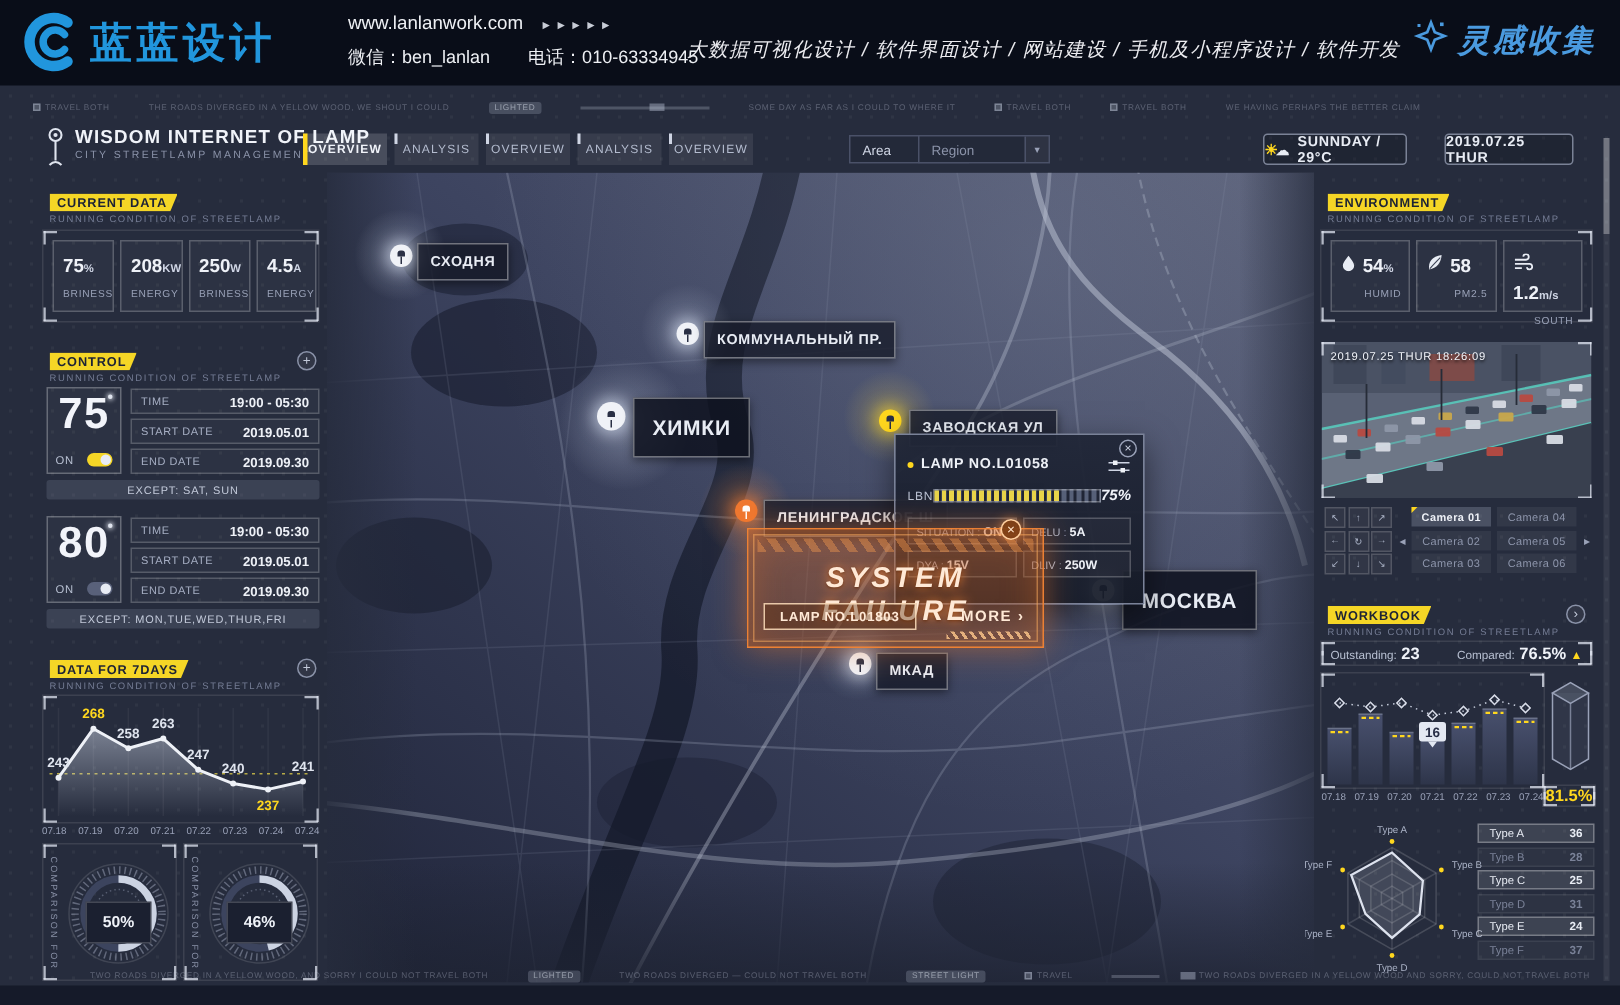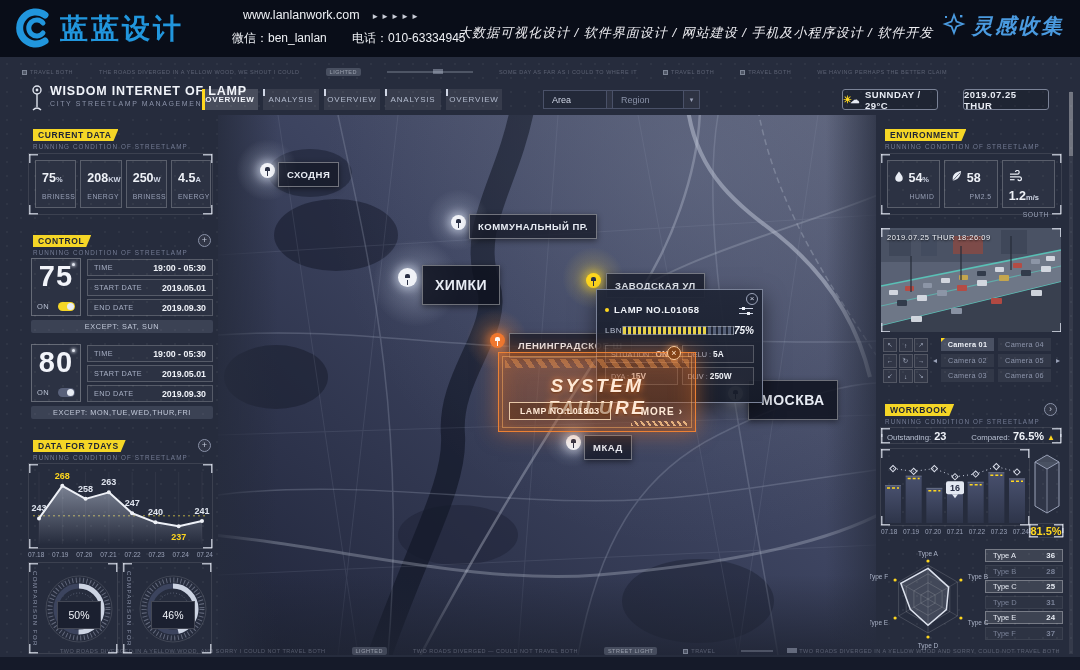--- a/index.html
+++ b/index.html
@@ -3,21 +3,21 @@
 <meta charset="utf-8">
 <style>
   html,body{margin:0;padding:0;background:#10141f;font-family:"Liberation Sans",sans-serif;}
   .stage{position:relative;width:1080px;height:670px;overflow:hidden;background:#262c3d;}
   .stage *{box-sizing:border-box;}
 
   
   .banner{position:absolute;left:0;top:0;width:1080px;height:72px;background:#090d18;}
   .logo-mark{position:absolute;left:14px;top:8px;width:40px;height:40px;}
   .logo-text{position:absolute;left:60px;top:10px;font-size:28px;font-weight:bold;color:#2196dd;letter-spacing:3px;}
-  .site-line{position:absolute;left:232px;top:8px;font-size:12.5px;color:#eef0f4;margin-left:11px;}
+  .site-line{position:absolute;left:232px;top:8px;font-size:12.5px;color:#eef0f4;}
   .site-line .arrows{font-size:8px;color:#c8ccd6;letter-spacing:2px;margin-left:8px;}
   .contact-line{position:absolute;left:232px;top:30px;font-size:12px;color:#eef0f4;}
   .contact-line span{margin-right:22px;}
   .services{position:absolute;left:458px;top:24px;font-size:13px;font-style:italic;color:#ececf0;letter-spacing:1px;}
   .collect{position:absolute;right:16px;top:12px;display:flex;align-items:center;gap:6px;}
   .collect .txt{font-size:21px;font-weight:bold;font-style:italic;color:#4a9adf;letter-spacing:2px;}
 
   
   .dash{position:absolute;left:0;top:57px;width:1080px;height:613px;background:#262c3d;
     background-image:radial-gradient(rgba(255,255,255,.045) 1px,transparent 1px);background-size:14px 14px;}
@@ -35,21 +35,21 @@
   .lamp-ico{position:absolute;left:30px;top:28px;}
   .dh-title{position:absolute;left:50px;top:27px;font-size:12.5px;font-weight:bold;color:#f0f3f9;letter-spacing:.8px;}
   .dh-sub{position:absolute;left:50px;top:43px;font-size:7px;color:#8a92a8;letter-spacing:1.6px;}
   .tabs{position:absolute;left:167px;top:32px;display:flex;gap:5px;padding-left:35px;}
   .tab{position:relative;width:56px;height:21px;background:rgba(255,255,255,.08);color:#b4bccf;font-size:8px;letter-spacing:.8px;display:flex;align-items:center;justify-content:center;cursor:pointer;}
   .tab::before{content:"";position:absolute;left:0;top:0;width:2px;height:7px;background:#cfd5e4;}
   .tab.active{background:rgba(255,255,255,.16);color:#f0f3f9;font-weight:bold;}
   .tab.active::before{background:#ffd71e;width:3px;height:100%;}
   .select{position:absolute;top:33px;height:19px;background:#232939;border:1px solid #4a5168;display:flex;align-items:center;justify-content:space-between;padding-left:8px;font-size:9px;color:#cfd5e4;}
   .select .caret{width:16px;height:100%;border-left:1px solid #4a5168;display:flex;align-items:center;justify-content:center;color:#9aa2b8;font-size:7px;background:rgba(255,255,255,.05);}
-  .sel-area{left:543px;width:80px;}
+  .sel-area{left:566px;width:80px;}
   .sel-region{left:612px;width:88px;color:#8a92a8;}
   .pillbox{position:absolute;top:32px;height:21px;border:1px solid #7a8296;border-radius:3px;display:flex;align-items:center;justify-content:center;gap:5px;font-size:9.5px;font-weight:bold;color:#e8ecf4;background:rgba(10,14,24,.25);letter-spacing:.5px;}
   .wx{left:842px;width:96px;}
   .wx .sun{color:#ffd71e;font-size:10px;}
   .wx .cloud{color:#e8ecf4;font-size:9px;margin-left:-7px;}
   .dt{left:963px;width:86px;}
 
   
   .chip{position:absolute;height:12px;background:#f5d626;color:#1d2335;font-size:8.5px;font-weight:bold;letter-spacing:.6px;display:flex;align-items:center;padding:0 7px 0 5px;clip-path:polygon(0 0,100% 0,calc(100% - 5px) 100%,0 100%);}
   .psub{position:absolute;font-size:6.3px;color:#747c94;letter-spacing:1.1px;}
@@ -82,21 +82,21 @@
   .crow{position:absolute;width:126px;height:17px;border:1px solid rgba(255,255,255,.20);background:rgba(255,255,255,.03);display:flex;align-items:center;justify-content:space-between;padding:0 6px;}
   .crow .cl{font-size:7.3px;color:#a7afc4;letter-spacing:.4px;}
   .crow .cv{font-size:8.8px;font-weight:bold;color:#eef1f7;}
   .exceptbar{position:absolute;width:182px;height:13px;background:rgba(125,133,156,.25);border-radius:2px;display:flex;align-items:center;justify-content:center;font-size:7.3px;color:#c3cada;letter-spacing:.6px;}
 
   .xlabels{position:absolute;display:flex;justify-content:space-between;font-size:6.5px;color:#9aa2b8;}
 
   .cmp-box{position:absolute;width:90px;height:92px;}
   .cmp-label{position:absolute;left:3px;top:8px;writing-mode:vertical-rl;font-size:6px;color:#8a92a8;letter-spacing:1.5px;}
   .cmp-box svg{position:absolute;left:13px;top:9px;}
-  .cmp-val{position:absolute;left:28px;top:38px;width:44px;height:28px;background:#1b2030;border:1px solid rgba(255,255,255,.18);display:flex;align-items:center;justify-content:center;font-size:10.5px;font-weight:normal;color:#f0f3f9;}
+  .cmp-val{position:absolute;left:28px;top:38px;width:44px;height:28px;background:#1b2030;border:1px solid rgba(255,255,255,.18);display:flex;align-items:center;justify-content:center;font-size:10.5px;font-weight:bold;color:#f0f3f9;}
 
   
   .map{position:absolute;left:218px;top:58px;width:658px;height:540px;overflow:hidden;}
   .map-overlay{position:absolute;inset:0;pointer-events:none;background:
     linear-gradient(90deg,rgba(38,44,61,.85),rgba(38,44,61,0) 60px),
     linear-gradient(270deg,rgba(38,44,61,.75),rgba(38,44,61,0) 50px),
     linear-gradient(0deg,rgba(30,35,50,.8),rgba(30,35,50,0) 80px),
     radial-gradient(ellipse at 72% 10%,rgba(150,160,185,.20),transparent 55%);}
   .glow{position:absolute;border-radius:50%;pointer-events:none;}
   .pin{position:absolute;width:15px;height:15px;border-radius:50%;background:#f0f2f7;box-shadow:0 0 10px 3px rgba(230,238,255,.55);display:flex;align-items:center;justify-content:center;cursor:pointer;}

